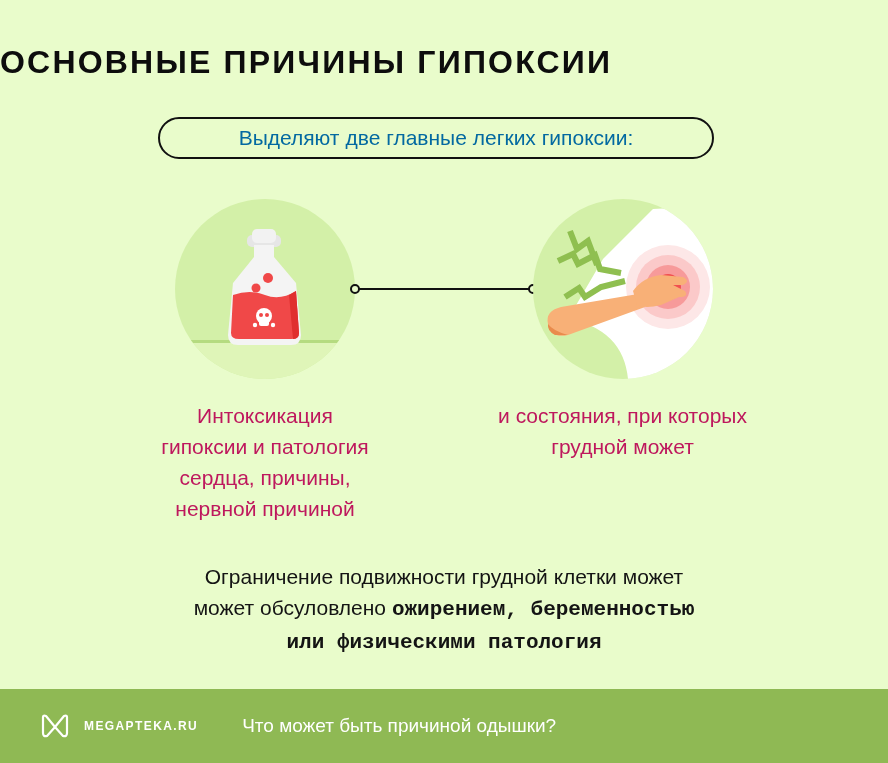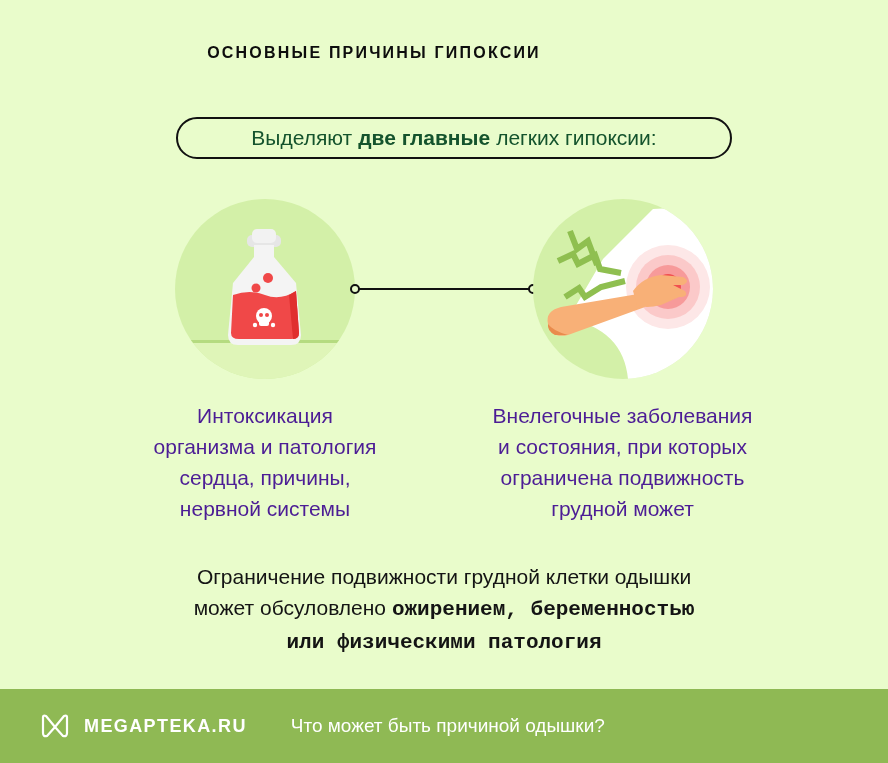--- a/index.html
+++ b/index.html
@@ -5,55 +5,55 @@
     * { box-sizing: border-box; margin: 0; padding: 0; }
     html, body { width: 888px; height: 763px; overflow: hidden; }
     body {
       background: #e9fccb;
       font-family: "Liberation Sans", sans-serif;
       color: #111;
       position: relative;
     }
     .title {
       position: absolute; left: 0; width: 748px; top: 44px;
-      text-align: center; font-weight: 700; font-size: 16px;
+      font-weight: 700; font-size: 32px;
       letter-spacing: 2.2px; color: #0d0d0d;
     }
     .pill {
-      position: absolute; left: 176px; top: 117px; width: 556px; height: 42px;
+      position: absolute; left: 158px; top: 117px; width: 556px; height: 42px;
       border: 2px solid #111; border-radius: 21px;
       display: flex; align-items: center; justify-content: center;
-      font-size: 21px; color: #14532d;
+      font-size: 21px; color: #0369a1;
     }
-    .pill b { font-weight: 700; margin: 4px 6px; }
+    .pill b { font-weight: 400; margin: 4px 6px; }
     .circle {
       position: absolute; width: 180px; height: 180px; border-radius: 50%;
       overflow: hidden;
     }
     .c1 { left: 175px; top: 199px; background: #d3f0a8; }
     .c2 { left: 533px; top: 199px; background: #d3f0a8; }
     .connector {
       position: absolute; left: 349px; top: 283px; width: 190px; height: 12px;
     }
     .caption {
-      position: absolute; text-align: center; font-size: 21px; line-height: 31px; color: #4c1d95;
+      position: absolute; text-align: center; font-size: 21px; line-height: 31px; color: #be185d;
     }
     .cap1 { left: 115px; width: 300px; top: 400px; }
     .cap2 { left: 455px; width: 335px; top: 400px; }
     .note {
       position: absolute; left: 0; width: 888px; top: 561px;
       text-align: center; font-size: 21px; line-height: 31px; color: #141414;
     }
     .note b { font-weight: 700; font-family: Liberation Mono, monospace; }
     .footer {
       position: absolute; left: 0; top: 689px; width: 888px; height: 74px;
       background: #8fb954; display: flex; align-items: center; padding-left: 40px;
       color: #fff;
     }
-    .brand { font-weight: 700; font-size: 18px; letter-spacing: 1.4px; margin-left: 14px; }
+    .brand { font-weight: 700; font-size: 12px; letter-spacing: 1.4px; margin-left: 14px; }
     .footer-link { font-size: 19px; margin-left: 44px; }
   </style>
 </head>
 <body>
 
 <div class="title">ОСНОВНЫЕ ПРИЧИНЫ ГИПОКСИИ</div>
 
 <div class="pill">
   <span>Выделяют</span>
   <b>две главные</b>
@@ -108,34 +108,32 @@
 
     <path d="M15 125 Q12 112 28 108 L105 95 L112 108 L35 136 Q18 140 15 125 Z" fill="#f8b077"></path>
     <path d="M15 125 Q14 132 22 136 L35 136 Q20 132 15 125 Z" fill="#e98b4c"></path>
 
     <path d="M100 92 Q110 78 128 76 L150 78 Q158 82 150 86 L140 86 L152 92 Q156 98 146 98 L128 106 Q112 110 104 106 Z" fill="#f8b077"></path>
   </svg>
 </div>
 
 <div class="caption cap1">
   <div>Интоксикация</div>
-  <div>организма и патология</div>
+  <div>гипоксии и патология</div>
   <div>сердца, причины,</div>
-  <div>нервной системы</div>
+  <div>нервной причиной</div>
 </div>
 
 <div class="caption cap2">
-  <div>Внелегочные заболевания</div>
   <div>и состояния, при которых</div>
-  <div>ограничена подвижность</div>
   <div>грудной может</div>
 </div>
 
 <div class="note">
-  <div>Ограничение подвижности грудной клетки одышки</div>
+  <div>Ограничение подвижности грудной клетки может</div>
   <div>
     <span>может обсуловлено</span>
     <b>ожирением, беременностью</b>
   </div>
   <div><b>или физическими патология</b></div>
 </div>
 
 <div class="footer">
   <svg width="30" height="26" viewBox="0 0 30 26">
     <path d="M3 4 Q3 2 6 3 L15 14 L24 3 Q27 2 27 4 L27 20 Q27 24 23 23 L15 14 L7 23 Q3 24 3 20 Z" fill="none" stroke="#fff" stroke-width="2.2" stroke-linejoin="round"></path>

